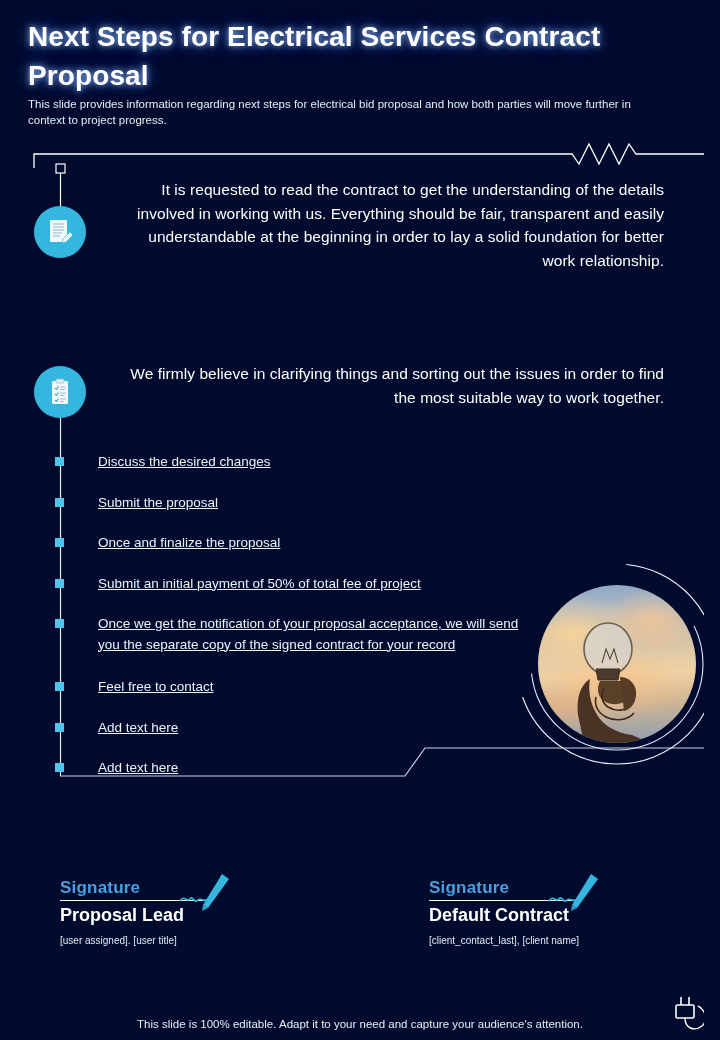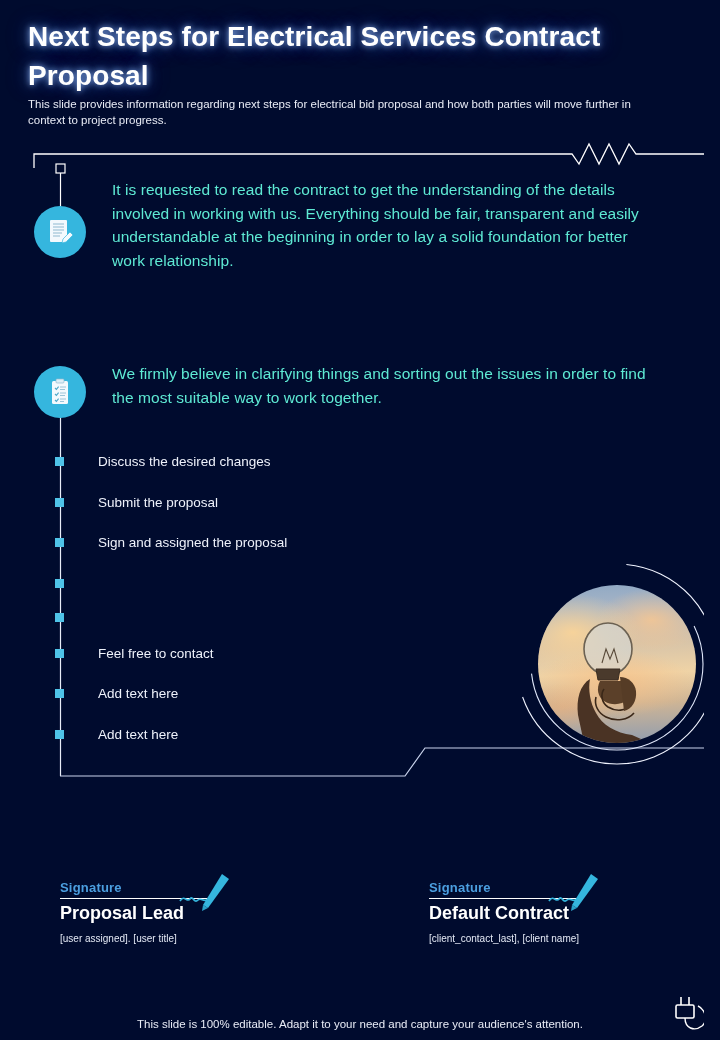--- a/index.html
+++ b/index.html
@@ -75,22 +75,23 @@
   }
   #block-1 { left: 34px; top: 178px; width: 630px; }
   #block-1 .icon-circle { margin-top: 28px; }
   #block-2 { left: 34px; top: 362px; width: 630px; }
   #block-2 .icon-circle { margin-top: 4px; }
 
   .block-text {
     margin-left: 26px;
     font-size: 15.5px;
     line-height: 1.52;
-    color: #5eead4;
+    color: #ffffff;
     letter-spacing: 0.05px;
+    text-align: right;
   }
 
   
   #bullet-list {
     position: absolute;
     left: 56px;
     top: 452px;
     width: 500px;
   }
   .bullet-row {
@@ -107,20 +108,21 @@
     margin-top: 5px;
     margin-left: -1px;
     z-index: 3;
     position: relative;
   }
   .bullet-text {
     margin-left: 34px;
     font-size: 13.5px;
     line-height: 1.52;
     color: #eef2fb;
+    text-decoration: underline;
   }
 
   
   #photo-wrap {
     position: absolute;
     left: 538px;
     top: 585px;
     width: 158px;
     height: 158px;
   }
@@ -141,21 +143,21 @@
       radial-gradient(ellipse 70% 30% at 48% 62%, rgba(250,190,130,0.7), rgba(250,190,130,0) 72%),
       radial-gradient(ellipse 45% 22% at 15% 78%, rgba(235,175,125,0.55), rgba(235,175,125,0) 72%),
       linear-gradient(178deg, #8fa8c4 0%, #a9b6c6 16%, #d8c4a8 38%, #efd3a6 56%, #cfb595 74%, #8e9cb0 100%);
   }
 
   
   .sig-block { position: absolute; }
   #sig-left { left: 60px; top: 878px; }
   #sig-right { left: 429px; top: 878px; }
   .sig-heading {
-    font-size: 13px;
+    font-size: 17px;
     font-weight: bold;
     color: #4b9fe0;
     letter-spacing: 0.2px;
     display: inline-block;
   }
   .sig-line {
     width: 152px;
     height: 1px;
     background: #ffffff;
     margin-top: 2px;
@@ -263,27 +265,29 @@
     <div class="bullet-row">
       <span class="bullet-square"></span>
       <span class="bullet-text">Discuss the desired changes</span>
     </div>
     <div class="bullet-row">
       <span class="bullet-square"></span>
       <span class="bullet-text">Submit the proposal</span>
     </div>
     <div class="bullet-row">
       <span class="bullet-square"></span>
-      <span class="bullet-text">Sign and assigned the proposal</span>
-    </div>
-    <div class="bullet-row">
-      <span class="bullet-square"></span>
+      <span class="bullet-text">Once and finalize the proposal</span>
+    </div>
+    <div class="bullet-row">
+      <span class="bullet-square"></span>
+      <span class="bullet-text">Submit an initial payment  of 50% of total fee of project</span>
     </div>
     <div class="bullet-row" style="margin-bottom:22px;">
       <span class="bullet-square"></span>
+      <span class="bullet-text" style="max-width:440px;">Once we get the notification of your proposal acceptance, we will send you the separate copy of the signed contract for your record</span>
     </div>
     <div class="bullet-row">
       <span class="bullet-square"></span>
       <span class="bullet-text">Feel free to contact</span>
     </div>
     <div class="bullet-row">
       <span class="bullet-square"></span>
       <span class="bullet-text">Add text here</span>
     </div>
     <div class="bullet-row">

